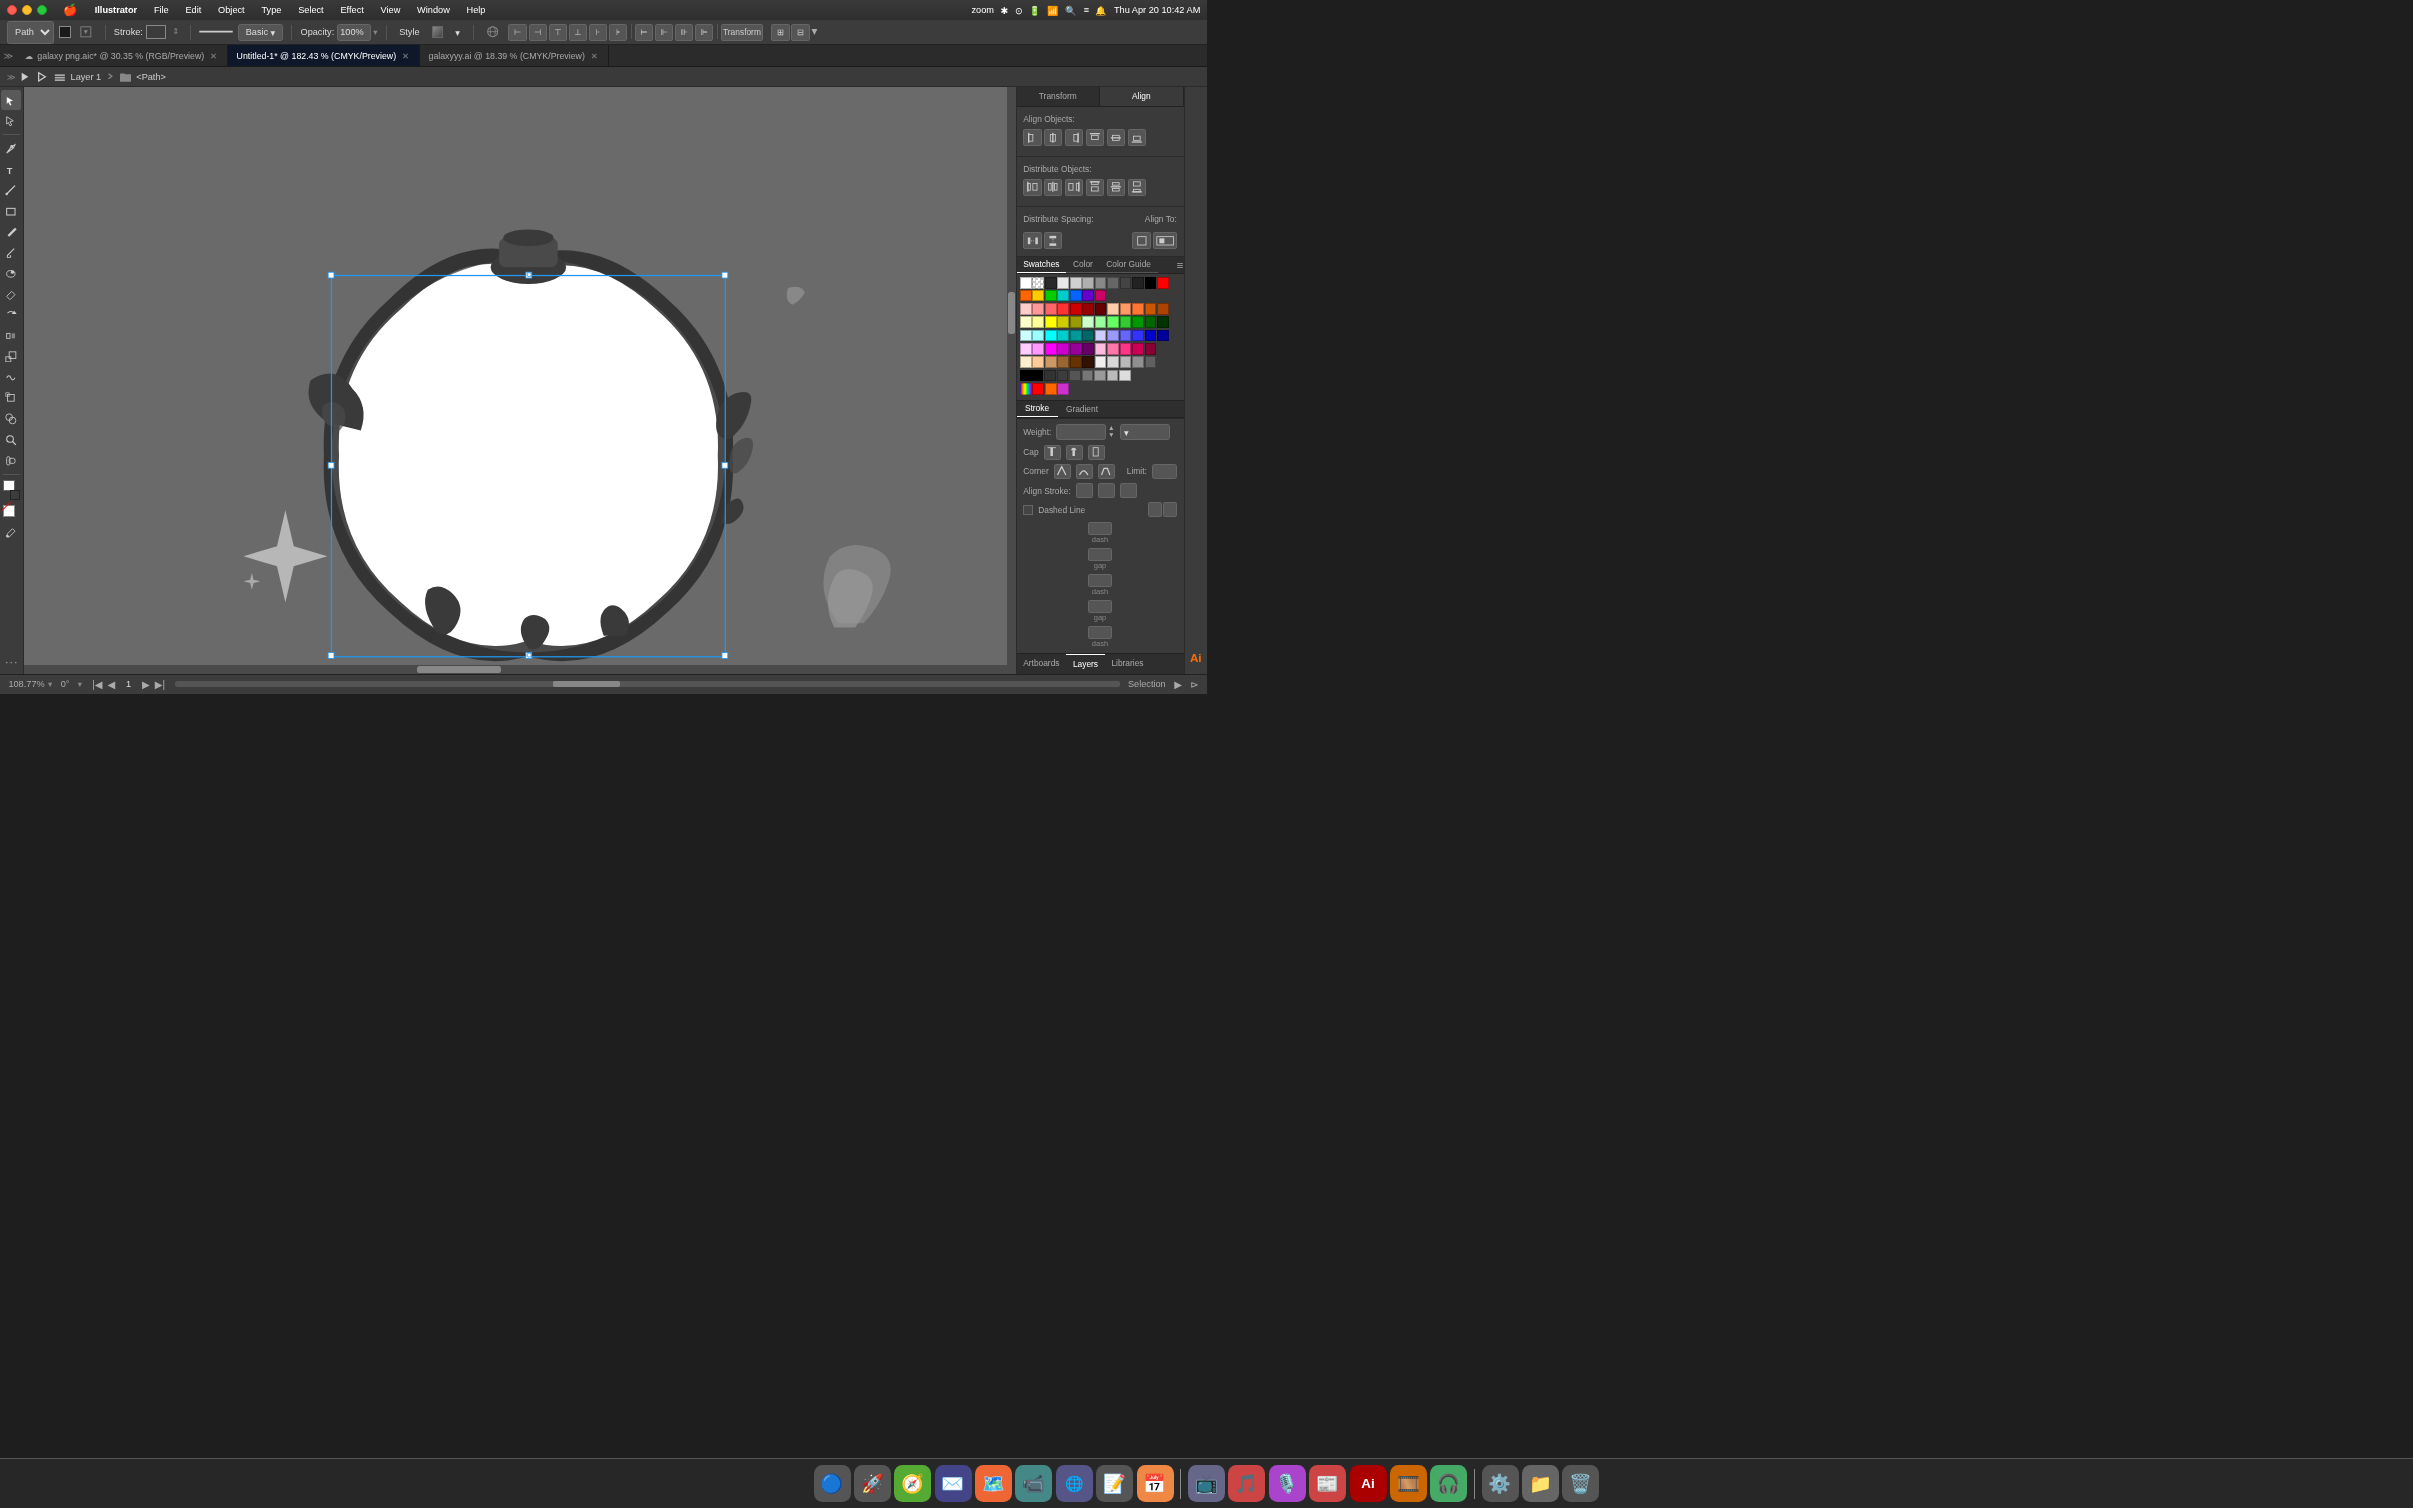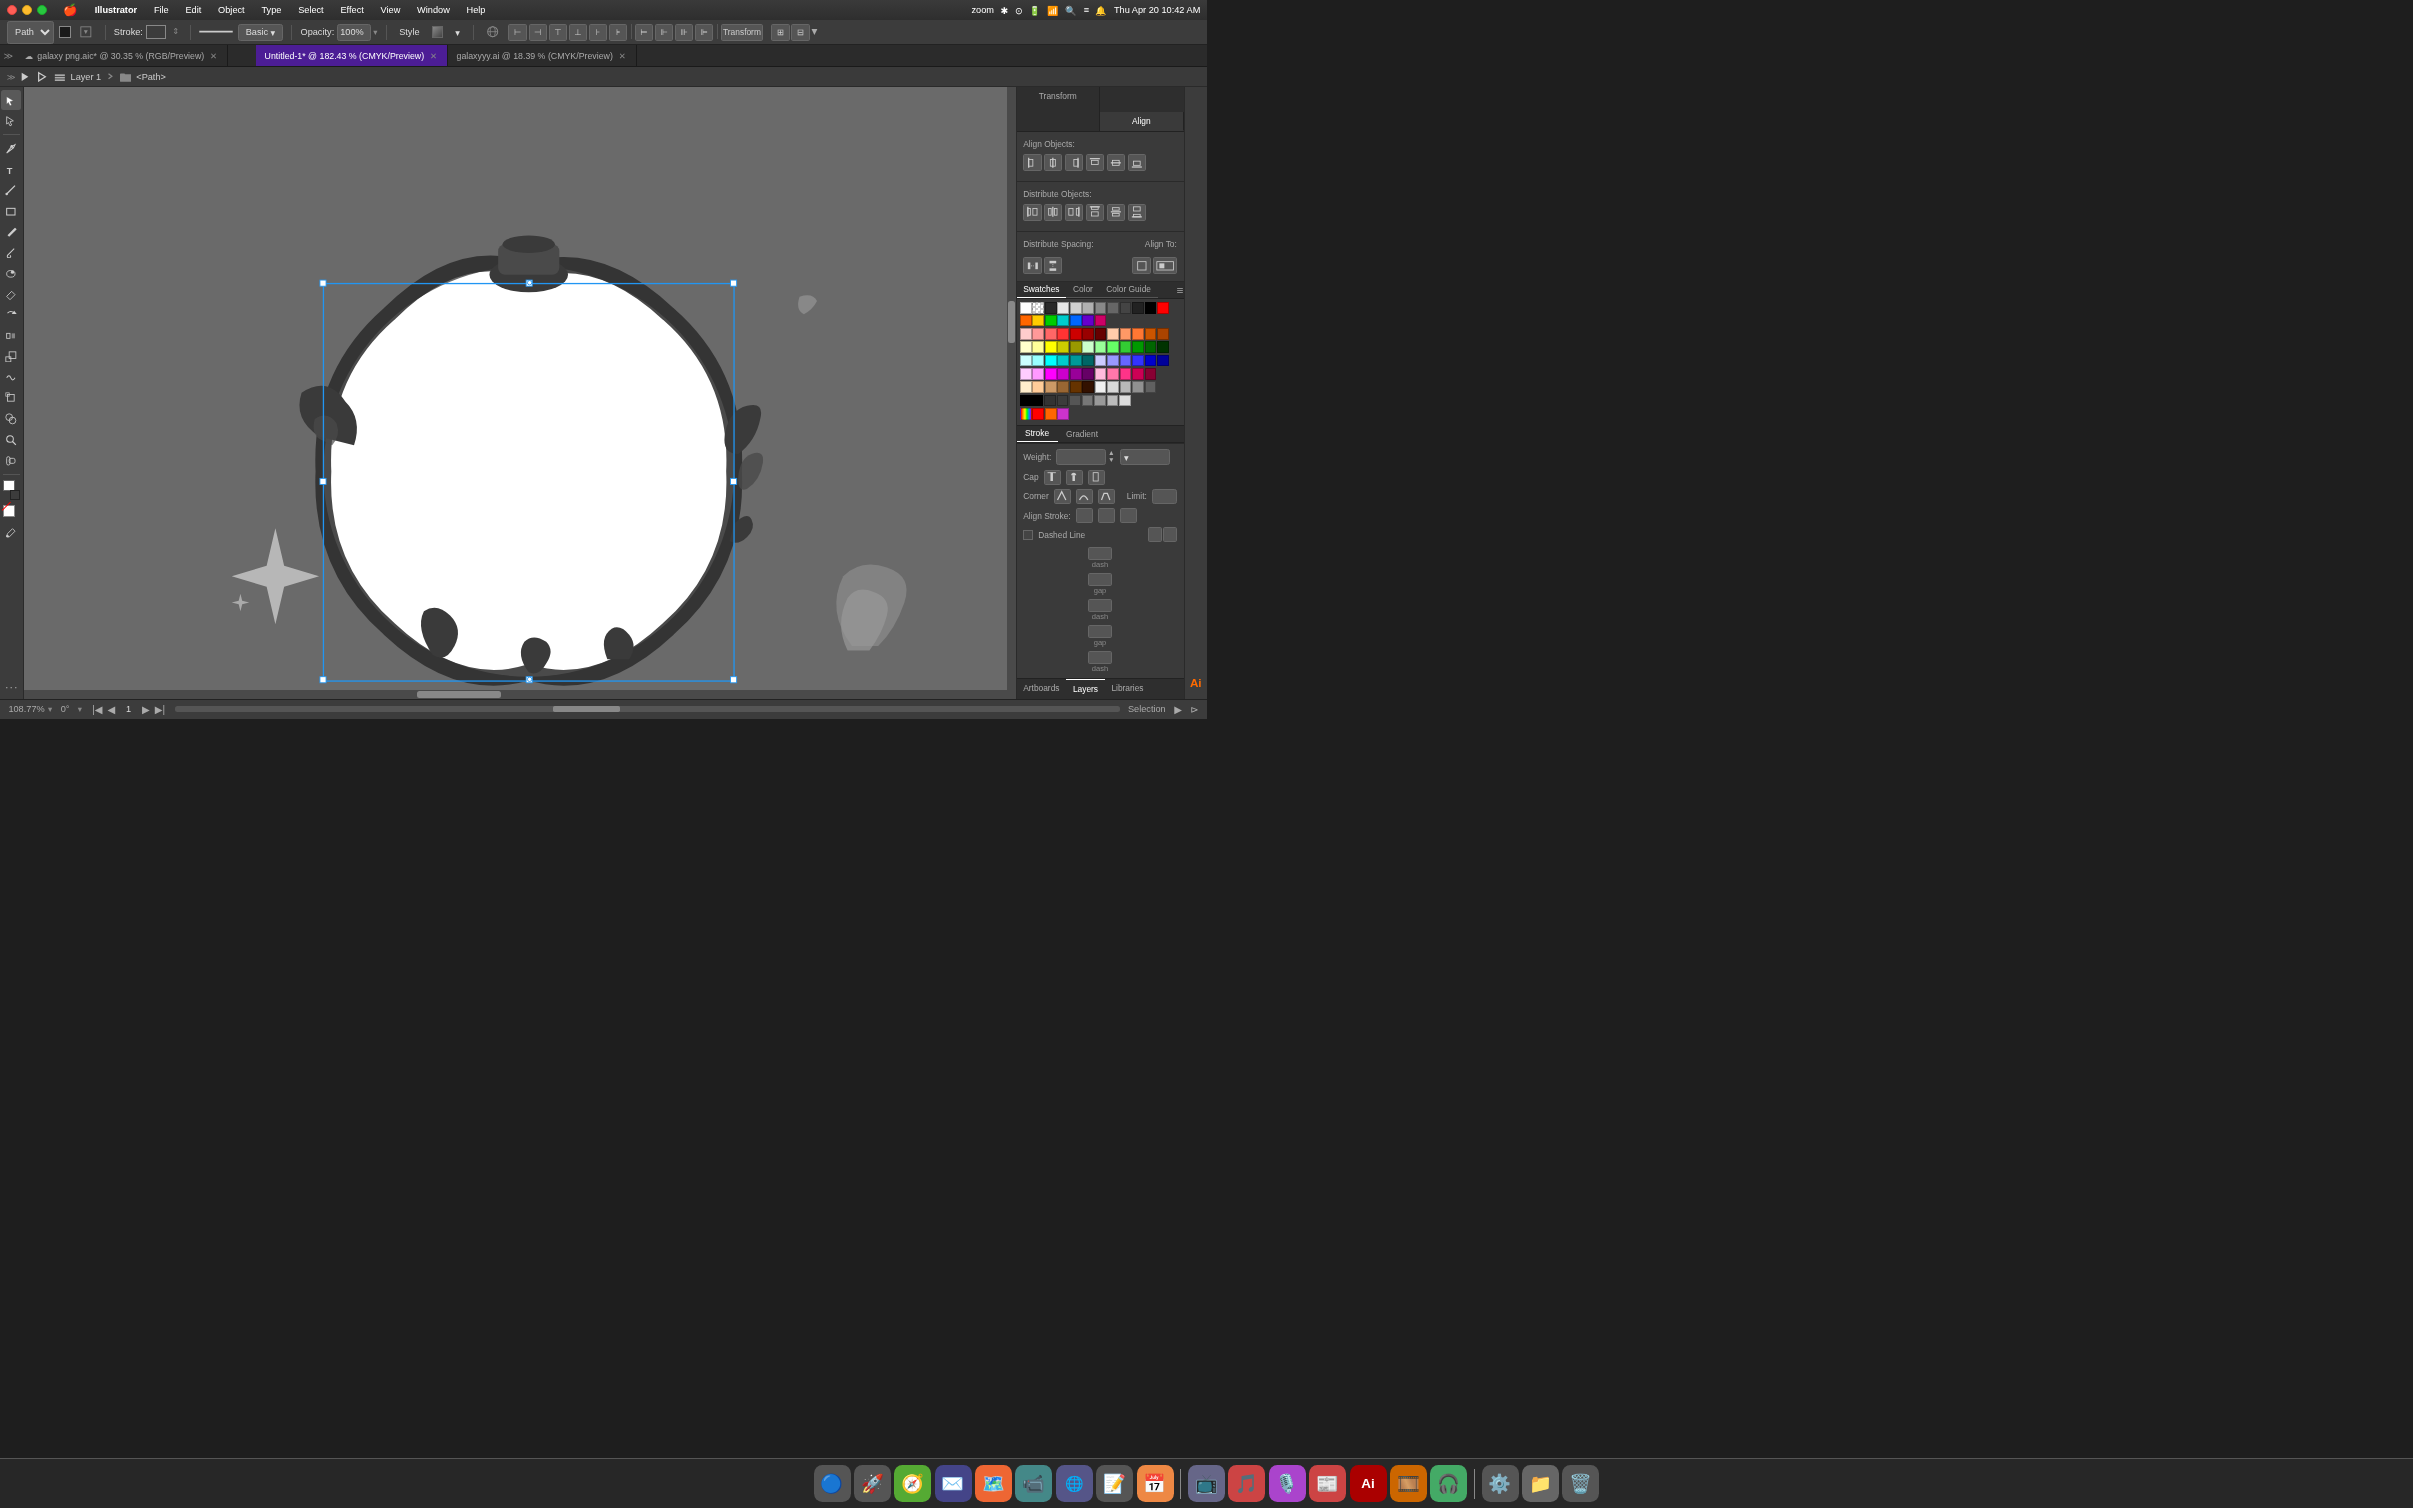--- a/index.html
+++ b/index.html
@@ -139,23 +139,22 @@
       align-items: center;
       padding: 0 8.4px;
       gap: 4.2px;
       cursor: pointer;
       border-right: 0.8px solid #1a1a1a;
       color: #aaa;
       white-space: nowrap;
       font-size: 8.8px;
     }
     .tab.active {
-      background: #4c1d95;
+      background: #0f172a;
       color: #fff;
-      margin-left: 28px;
     }
     .tab-close {
       font-size: 8.4px;
       color: #888;
       cursor: pointer;
       padding: 0.8px 1.7px;
     }
     .tab-cloud-icon { font-size: 8.4px; }
 
     
@@ -268,21 +267,20 @@
       text-align: center;
       font-size: 8.4px;
       color: #aaa;
       cursor: pointer;
       border-right: 0.8px solid #222;
     }
     .panel-tab.active {
       background: #3a3a3a;
       color: #fff;
       border-bottom: 1.7px solid #3a3a3a;
-      margin-top: 25px;
     }
 
     
     .panel-section {
       padding: 6.7px;
       border-bottom: 0.8px solid #2a2a2a;
     }
     .panel-section-title {
       font-size: 8.4px;
       color: #aaa;

